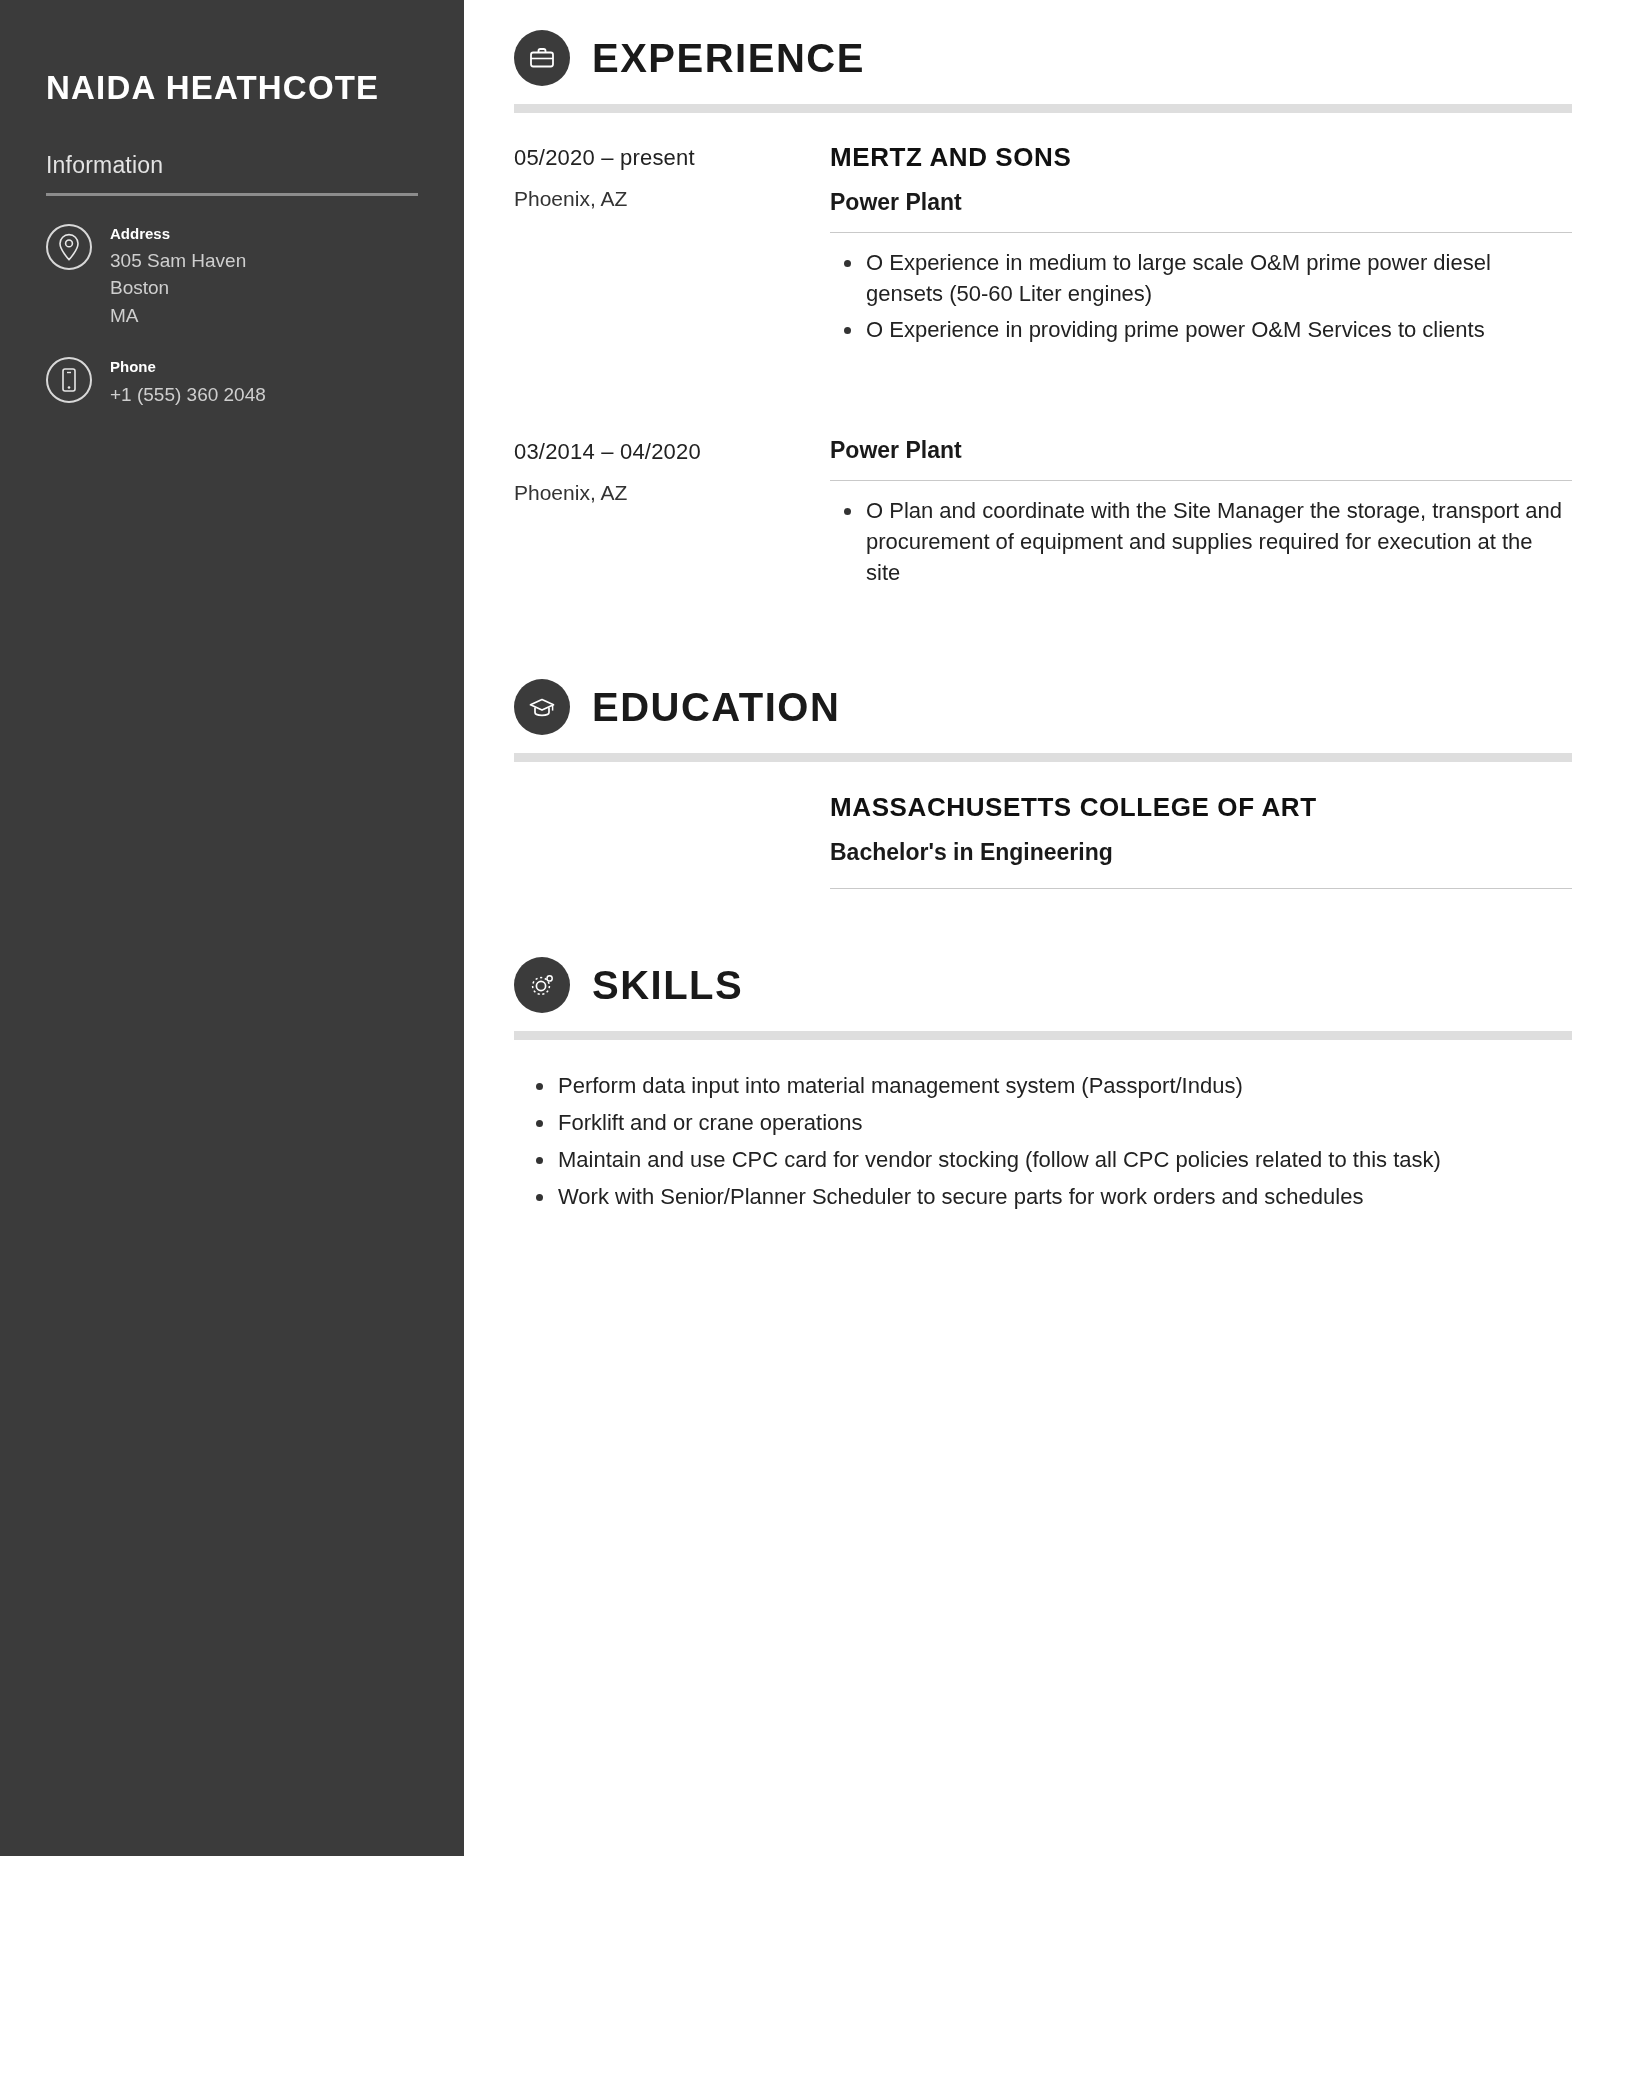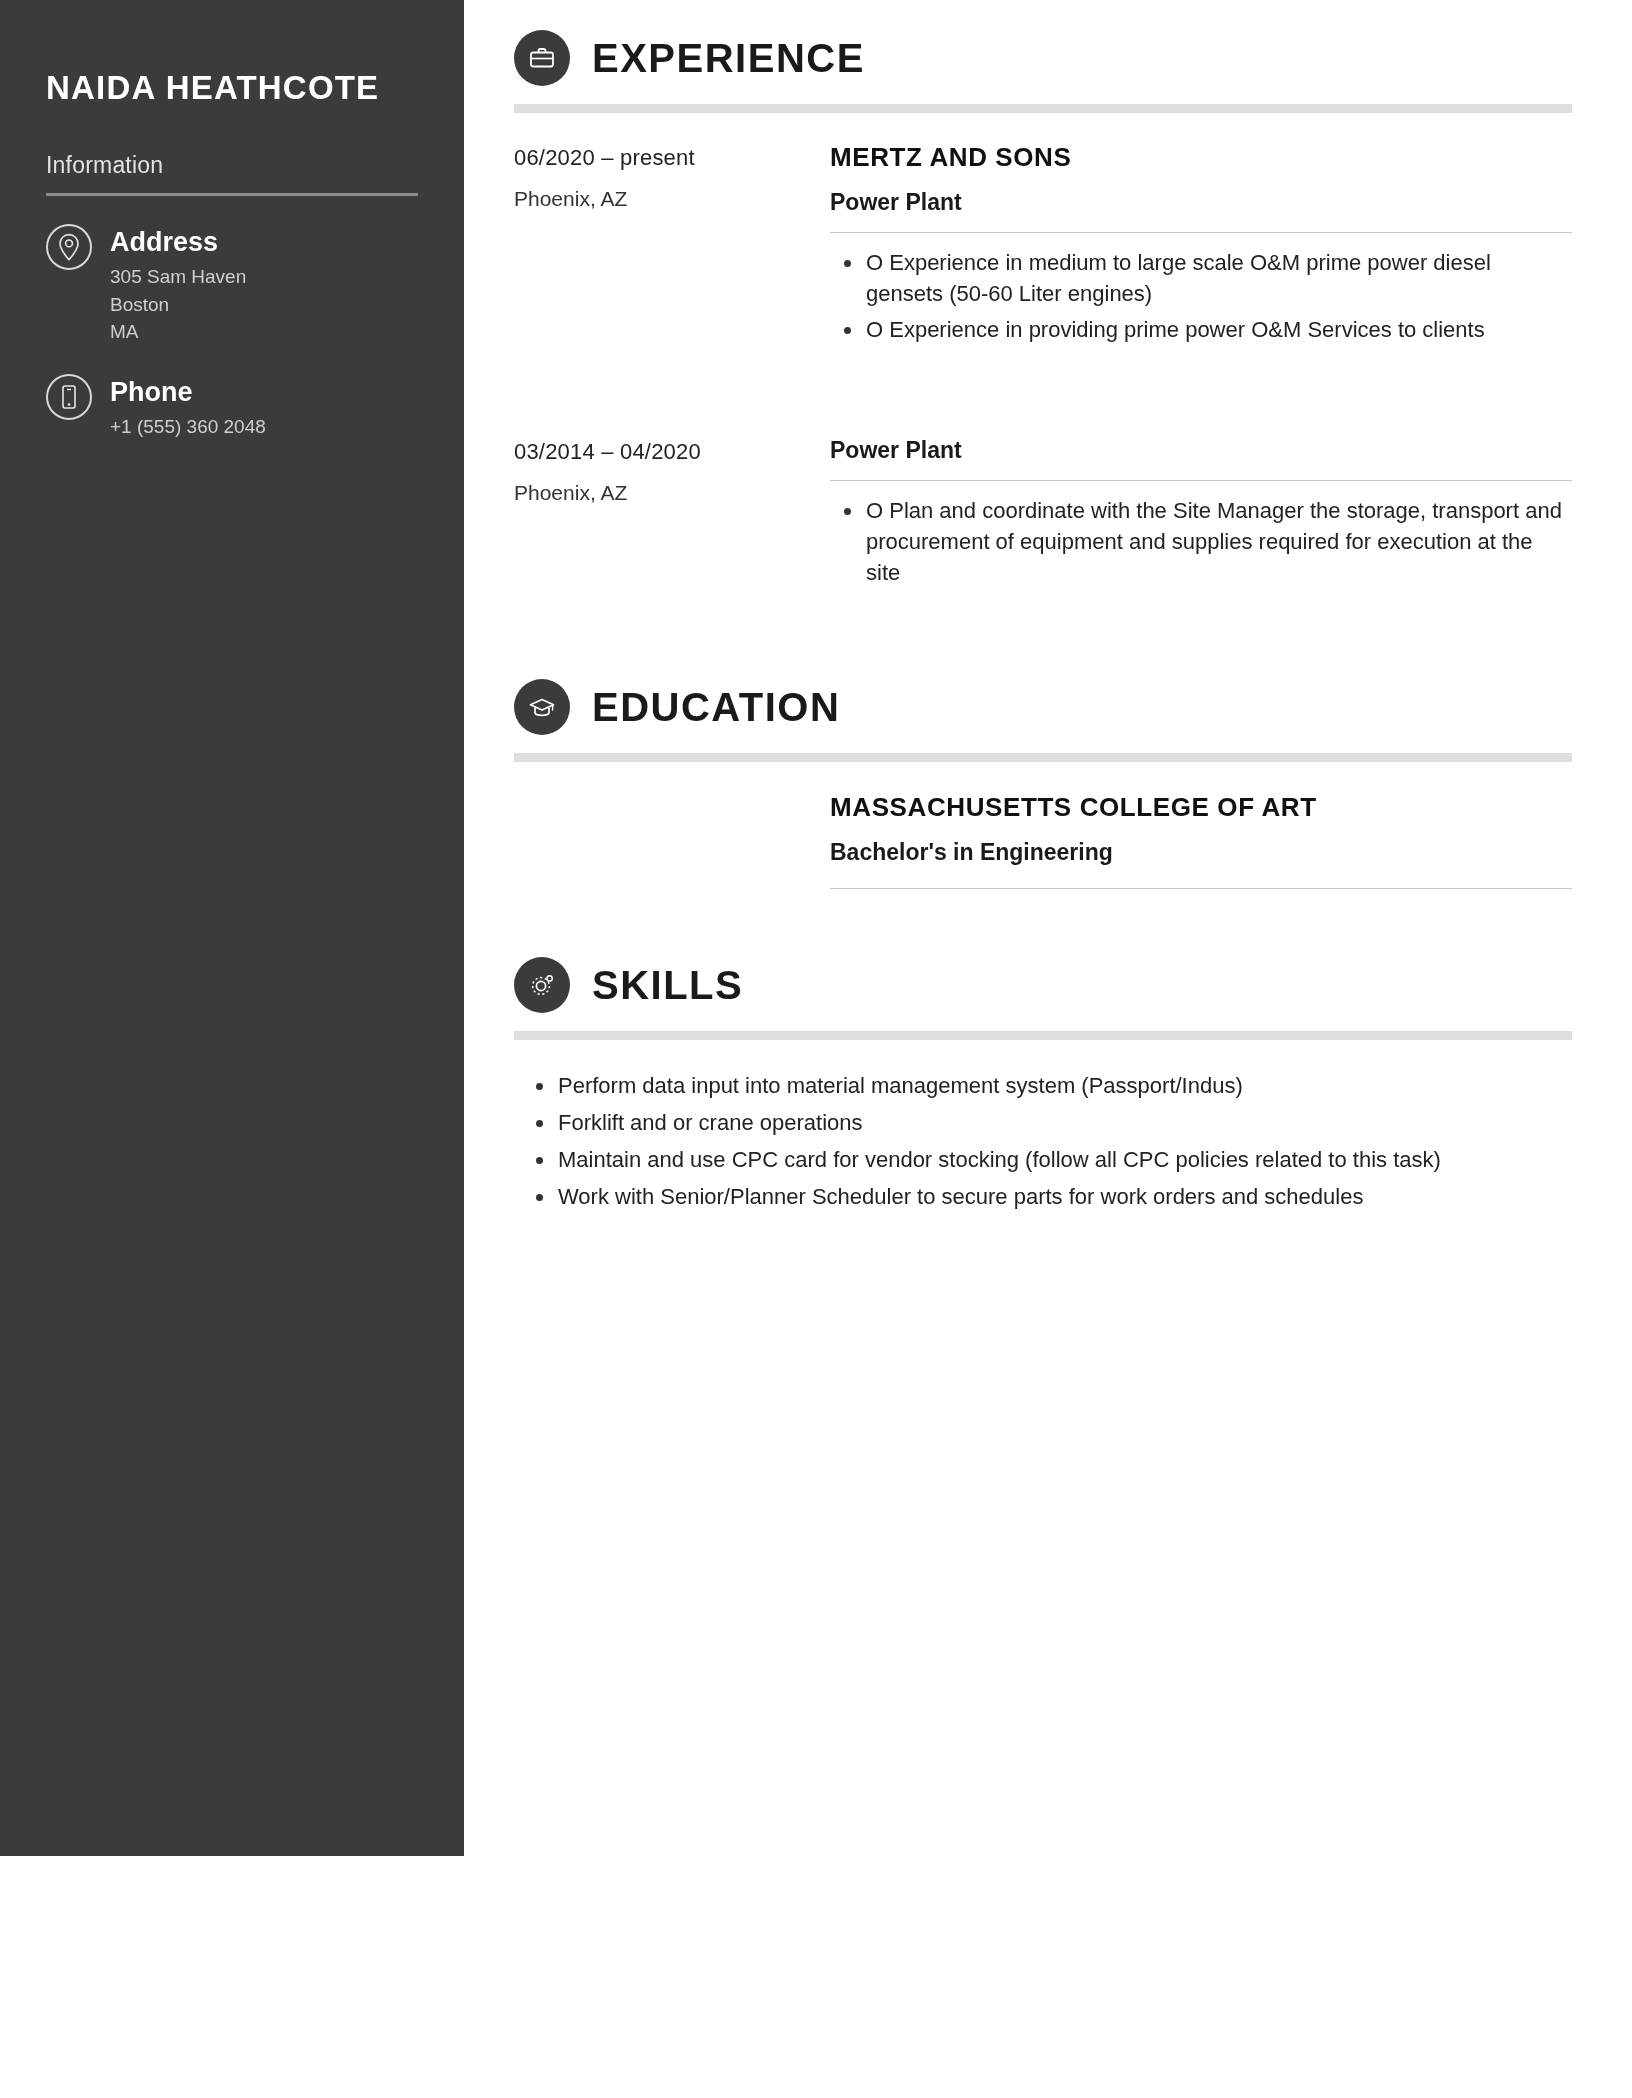--- a/index.html
+++ b/index.html
@@ -64,21 +64,21 @@
     border-radius: 50%;
     display: flex;
     align-items: center;
     justify-content: center;
     margin-right: 18px;
     margin-top: 2px;
   }
   .contact-icon svg { display: block; }
   .contact-body { padding-top: 2px; }
   .contact-label {
-    font-size: 27px;
+    font-size: 15px;
     font-weight: 700;
     color: #ffffff;
     line-height: 1.35;
     margin-bottom: 3px;
   }
   .contact-line {
     font-size: 19px;
     color: #cfcfcf;
     line-height: 1.45;
     font-weight: 400;
@@ -280,21 +280,21 @@
             <path d="M11.5 9.5V7.8c0-1 .8-1.8 1.8-1.8h3.4c1 0 1.8.8 1.8 1.8v1.7" stroke="#ffffff" stroke-width="1.8" fill="none"></path>
             <line x1="4" y1="15.5" x2="26" y2="15.5" stroke="#ffffff" stroke-width="1.6"></line>
           </svg>
         </div>
         <h2 class="sec-title">EXPERIENCE</h2>
       </div>
       <div class="sec-rule"></div>
 
       <div class="entry">
         <div class="entry-left">
-          <div class="entry-date">06/2020 – present</div>
+          <div class="entry-date">05/2020 – present</div>
           <div class="entry-loc">Phoenix, AZ</div>
         </div>
         <div class="entry-right">
           <div class="org">MERTZ AND SONS</div>
           <div class="role">Power Plant</div>
           <ul class="bullets">
             <li>O Experience in medium to large scale O&amp;M prime power diesel gensets (50-60 Liter engines)</li>
             <li>O Experience in providing prime power O&amp;M Services to clients</li>
           </ul>
         </div>

